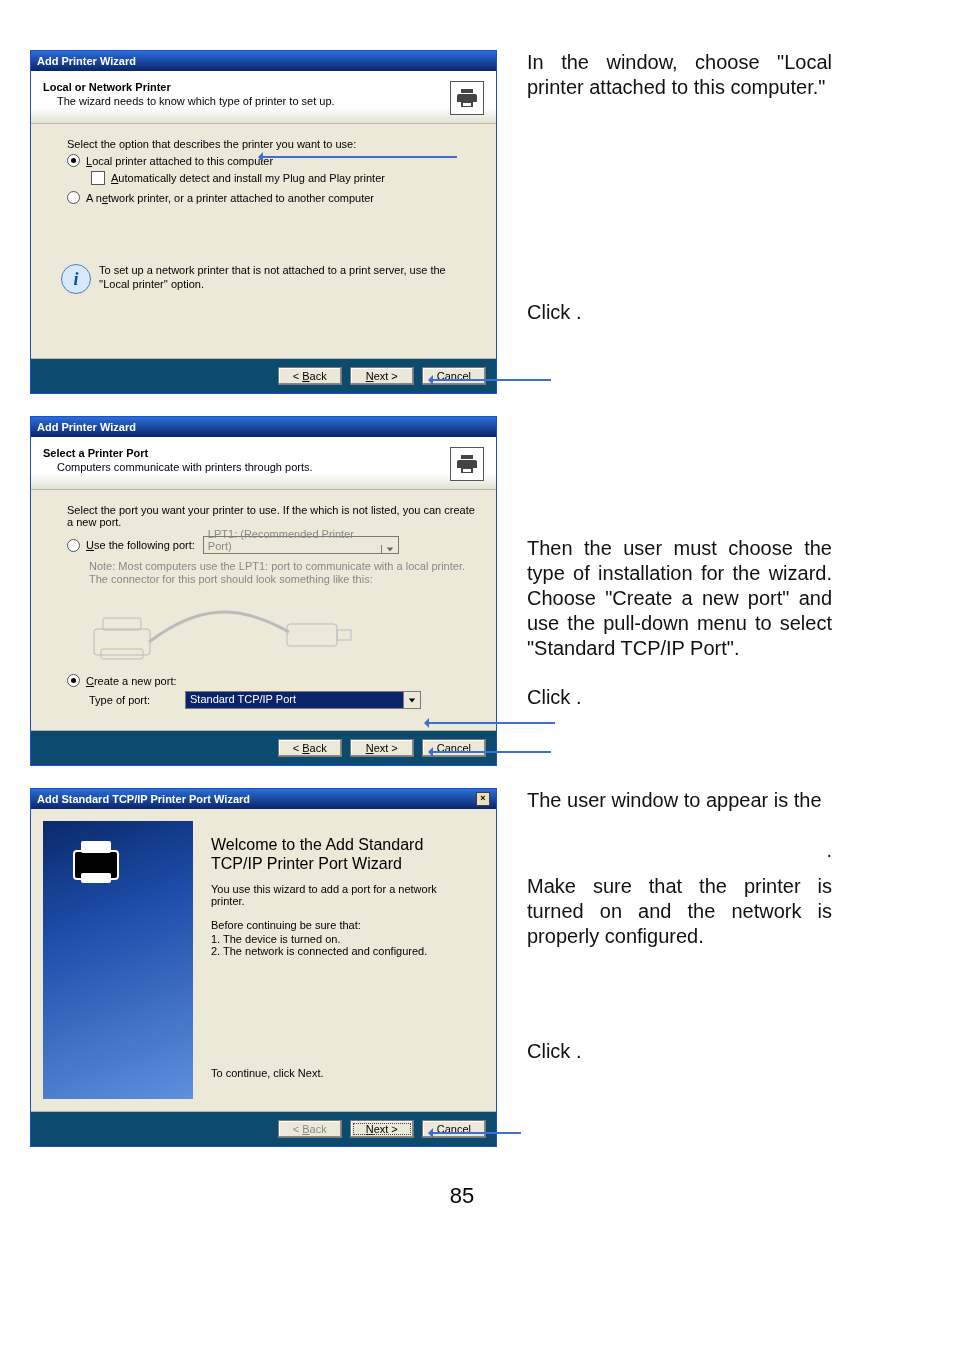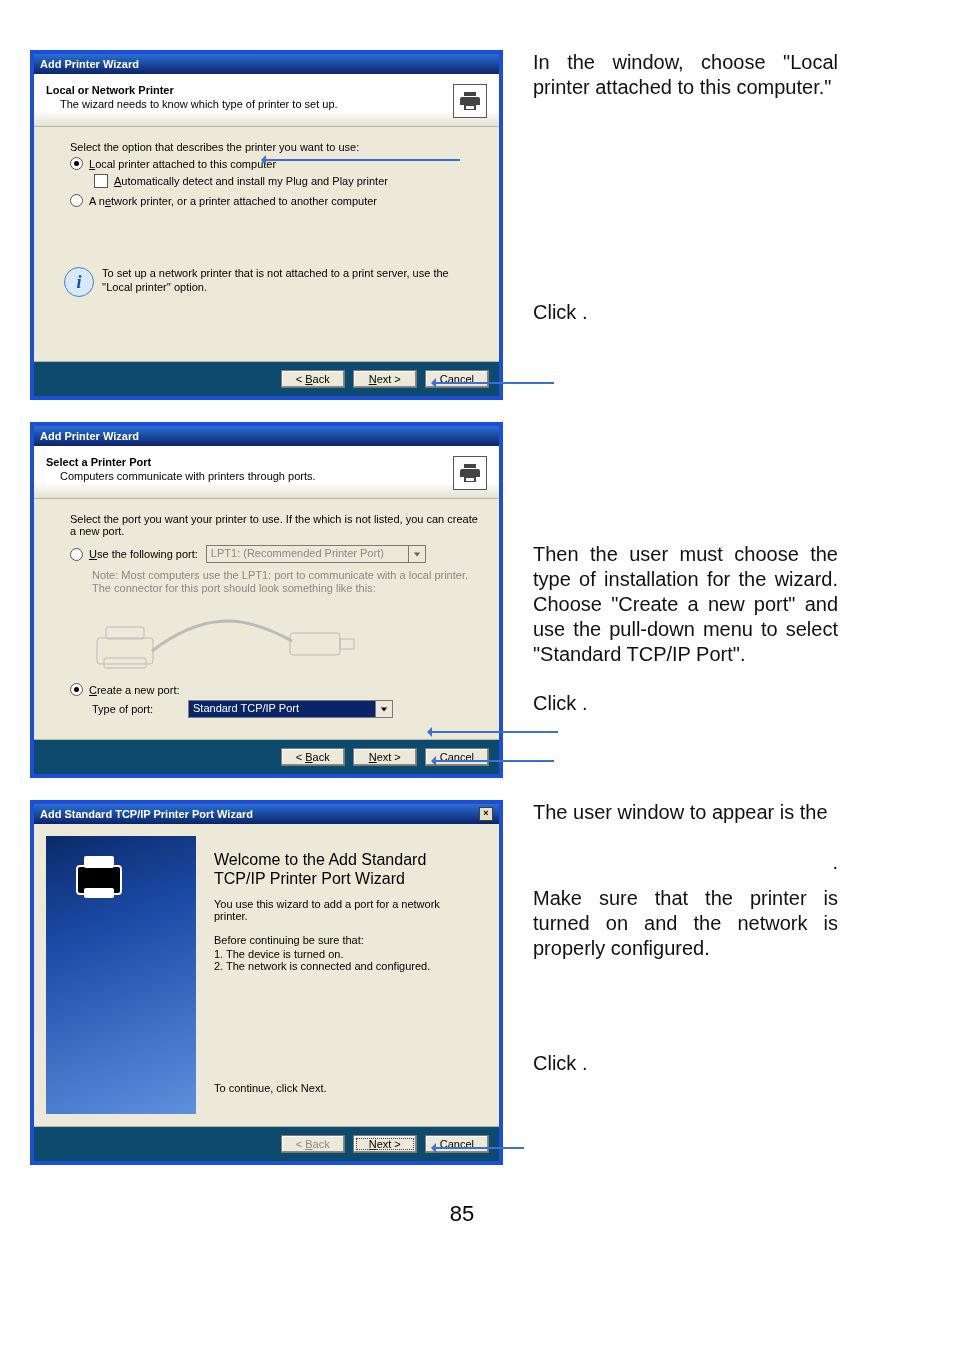--- a/index.html
+++ b/index.html
@@ -30,21 +30,21 @@
     line-height: 1.25;
     color: #111;
     text-align: justify;
   }
   .right-col p { margin: 0 0 24px 0; }
 
   
   .win {
     width: 465px;
     flex: 0 0 465px;
-    border: 4px solid #1d4ed8;
+    border: 1px solid #1d4ed8;
     background: #ece9d8;
     box-shadow: 0 0 0 rgba(0,0,0,0); 
     position: relative;
     font-family: Tahoma, Arial, sans-serif;
     font-size: 11px;
   }
   .titlebar {
     background: linear-gradient(to bottom,#2a6fd6 0%,#0a246a 100%);
     color:#fff;
     padding:2px 6px;
@@ -238,21 +238,21 @@
               <path fill="#444" d="M6 3h12v4H6zM4 8h16a2 2 0 0 1 2 2v6h-4v5H6v-5H2v-6a2 2 0 0 1 2-2zm4 9v3h8v-3H8z"></path>
             </svg>
         </div>
       </div>
       <div class="body" style="min-height:220px;">
         <div style="margin-bottom:8px;">Select the port you want your printer to use.  If the which is not listed, you can create a new port.</div>
 
         <div class="radio-line">
           <span class="radio"></span>
           <span><span class="underline-letter">U</span><span>se the following port:</span></span>
-          <span class="dropdown disabled" style="margin-left:8px; width:220px;">
+          <span class="dropdown disabled" style="margin-left:8px; width:196px;align-items:flex-end;">
             <span class="dd-text">LPT1: (Recommended Printer Port)</span>
             <span class="dd-arrow">
                 <svg viewBox="0 0 10 10">
                   <path fill="#666" d="M1 3h8L5 8z"></path>
                 </svg>
               </span>
           </span>
         </div>
 
         <div class="grey-note">
@@ -274,21 +274,21 @@
           </svg>
         </div>
 
         <div class="radio-line">
           <span class="radio on"></span>
           <span><span class="underline-letter">C</span><span>reate a new port:</span></span>
         </div>
 
         <div style="margin-left:22px; margin-top:2px; display:flex; align-items:center;">
           <span style="width:96px;">Type of port:</span>
-          <span class="dropdown" style="width:205px;">
+          <span class="dropdown" style="width:236px;">
             <span class="dd-text sel">Standard TCP/IP Port</span>
             <span class="dd-arrow">
                 <svg viewBox="0 0 10 10">
                   <path fill="#000" d="M1 3h8L5 8z"></path>
                 </svg>
               </span>
           </span>
         </div>
 
         <div class="arrow" style="bottom:6px; left:396px; width:128px;"></div>

